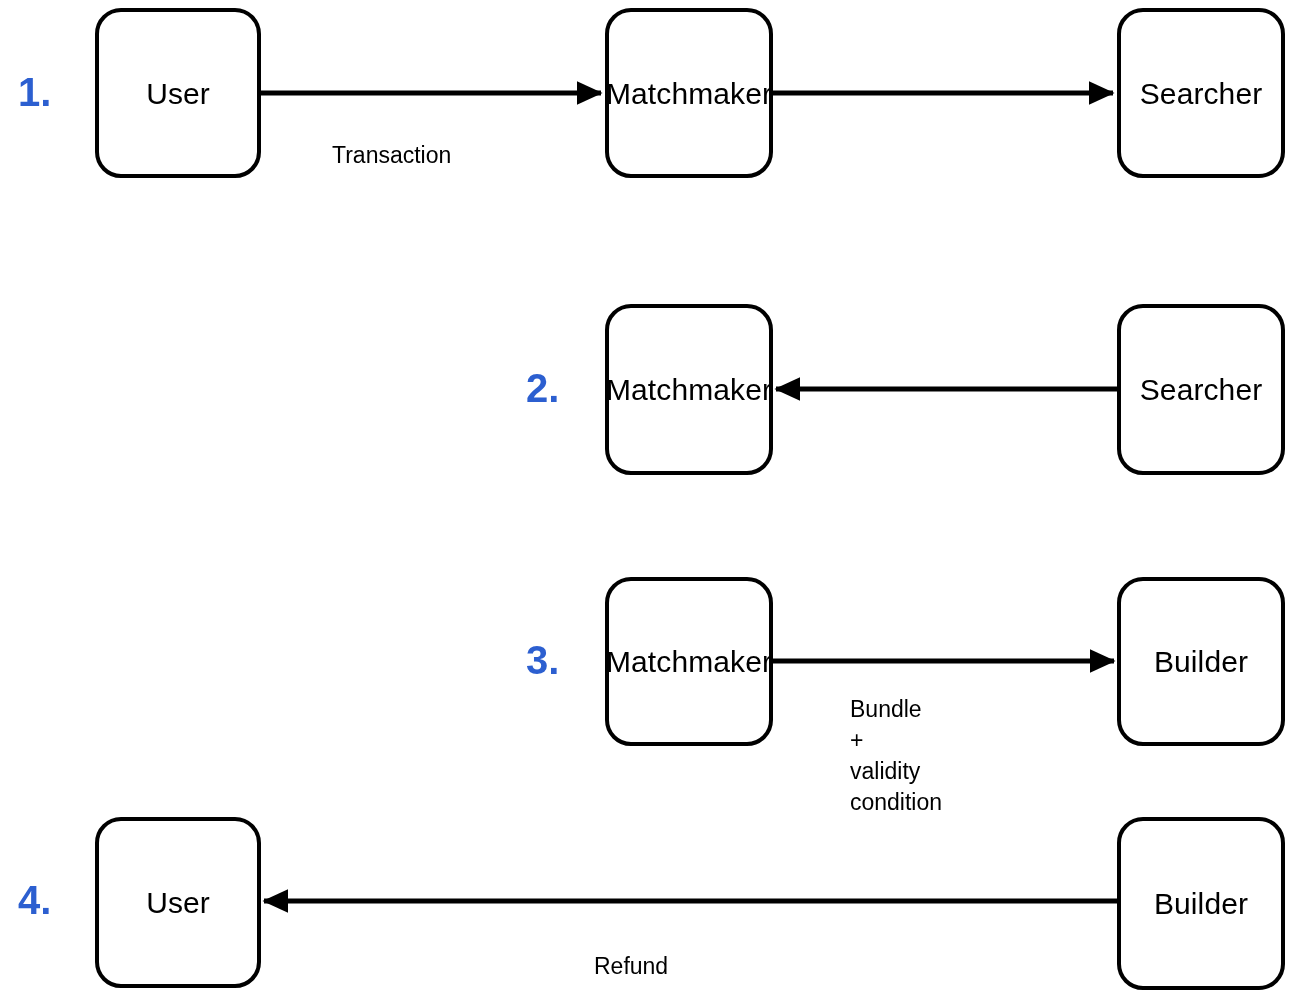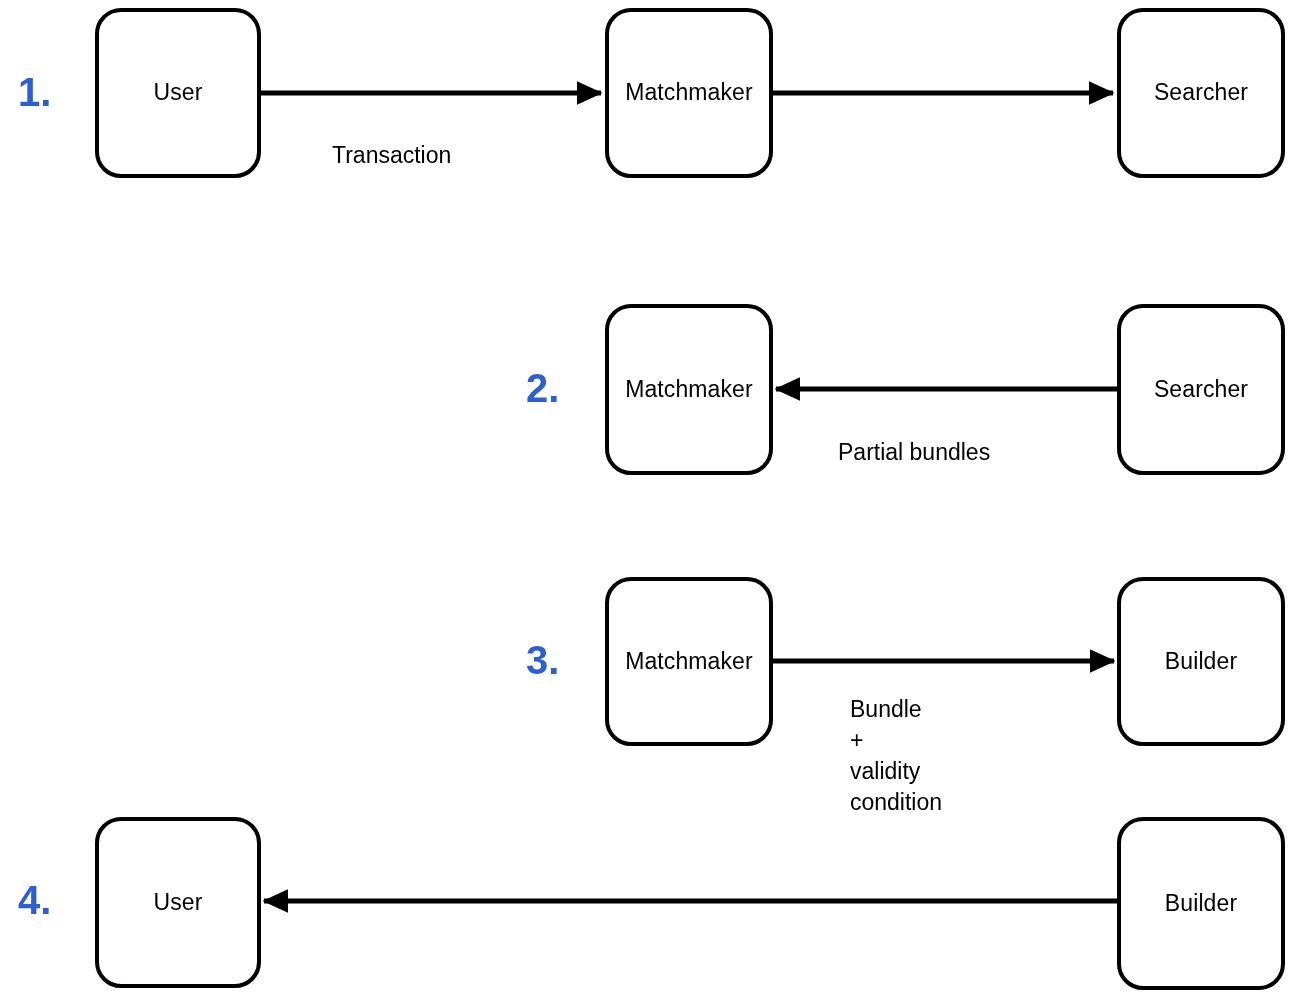--- a/index.html
+++ b/index.html
@@ -22,21 +22,21 @@
     position: absolute;
     box-sizing: border-box;
     background: #ffffff;
     border: 4px solid #000000;
     border-radius: 26px;
     display: flex;
     align-items: center;
     justify-content: center;
   }
   .node-label {
-    font-size: 23px;
+    font-size: 30px;
     color: #000000;
     line-height: 1.1;
     letter-spacing: 0.1px;
     white-space: nowrap;
   }
   .step-num {
     position: absolute;
     font-size: 40px;
     font-weight: bold;
     color: #2c5fd0;
@@ -103,21 +103,20 @@
   <div class="step-num" style="left:526px; top:368px;">2.</div>
 
   <div class="node" style="left:605px; top:304px; width:168px; height:171px;">
     <span class="node-label">Matchmaker</span>
   </div>
 
   <div class="node" style="left:1117px; top:304px; width:168px; height:171px;">
     <span class="node-label">Searcher</span>
   </div>
 
-  <div class="edge-label" style="left:838px; top:437px; width:216px;">Partial bundles</div>
 
   <div class="step-num" style="left:526px; top:640px;">3.</div>
 
   <div class="node" style="left:605px; top:577px; width:168px; height:169px;">
     <span class="node-label">Matchmaker</span>
   </div>
 
   <div class="node" style="left:1117px; top:577px; width:168px; height:169px;">
     <span class="node-label">Builder</span>
   </div>
@@ -130,14 +129,15 @@
   <div class="step-num" style="left:18px; top:880px;">4.</div>
 
   <div class="node" style="left:95px; top:817px; width:166px; height:171px;">
     <span class="node-label">User</span>
   </div>
 
   <div class="node" style="left:1117px; top:817px; width:168px; height:173px;">
     <span class="node-label">Builder</span>
   </div>
 
+  <div class="edge-label" style="left:594px; top:951px; width:190px;">Refund</div>
 
 </div>
 
 </body></html>

